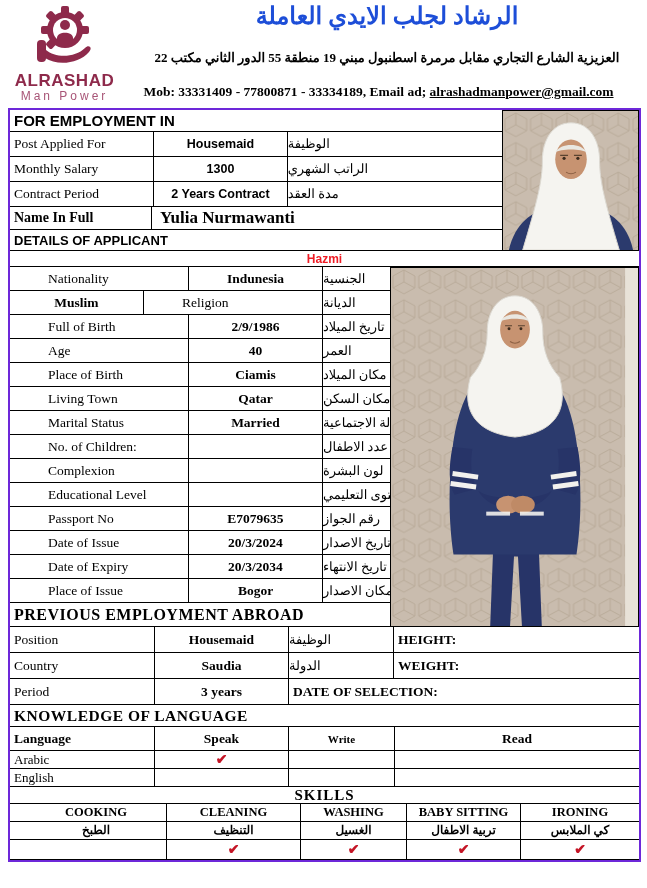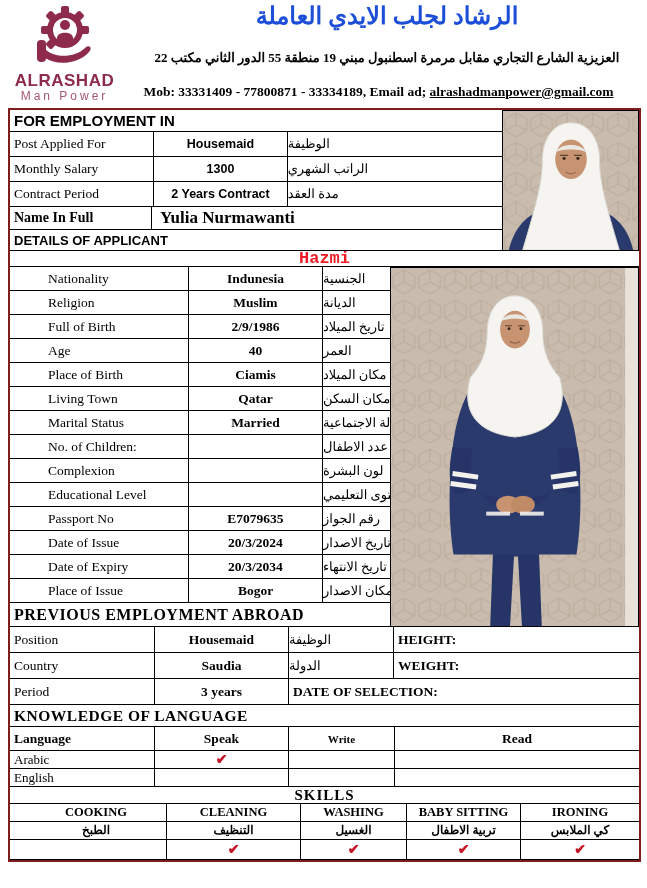--- a/index.html
+++ b/index.html
@@ -13,21 +13,21 @@
   .brand-sub{font-family:"Liberation Sans", sans-serif;font-size:12px;color:#a85577;
          letter-spacing:3px;line-height:1.2;}
   .title-ar{position:absolute;left:135px;right:8px;top:2px;text-align:center;
          font-weight:bold;font-size:24px;color:#1d4ed8;direction:rtl;}
   .addr-ar{position:absolute;left:135px;right:8px;top:50px;text-align:center;
          font-weight:bold;font-size:13px;direction:rtl;}
   .contact{position:absolute;left:112px;right:2px;top:84px;text-align:center;
          font-weight:bold;font-size:13.5px;white-space:nowrap;}
   .email{text-decoration:underline;color:#000;}
   
-  .form{position:absolute;left:8px;top:108px;width:633px;border:2px solid #7f1d1d;
+  .form{position:absolute;left:8px;top:108px;width:633px;border:2px solid #6d28d9;
         box-sizing:border-box;background:#fff;}
   .r{display:flex;border-bottom:1px solid #000;align-items:stretch;}
   .r:last-child{border-bottom:none;}
   .c{border-right:1px solid #000;display:flex;align-items:center;box-sizing:content-box;}
   .sp{display:flex;}
   .c1{width:140px;padding-left:16px;}
   .c2{width:133px;justify-content:center;text-align:center;}
   .c3{width:105px;justify-content:flex-end;padding-right:0;}
   .c3a{width:216px;justify-content:flex-end;}
   .c4{flex:1;border-right:none;}
@@ -40,21 +40,21 @@
   .lbl{font-size:13.5px;padding-left:4px;}
   .lbl-in{padding-left:4px;}
   .lbl-dt{padding-left:38px;}
   .val-sans{font-family:"Liberation Sans", sans-serif;font-weight:bold;font-size:12.5px;}
   .val-ser{font-weight:bold;font-size:13.5px;}
   .ar{font-size:13px;direction:rtl;text-align:right;padding-right:6px;box-sizing:border-box;}
   .sec-sans{font-family:"Liberation Sans", sans-serif;font-weight:bold;font-size:15px;padding-left:4px;}
   .sec-sans-sm{font-family:"Liberation Sans", sans-serif;font-weight:bold;font-size:13px;padding-left:4px;}
   .sec-ser{font-weight:bold;font-size:16px;padding-left:4px;letter-spacing:.5px;}
   .center{justify-content:center;text-align:center;}
-  .tag{color:#ee1c25;font-family:Liberation Mono, monospace;font-weight:bold;font-size:17px;}
+  .tag{color:#ee1c25;font-family:Liberation Sans, sans-serif;font-weight:bold;font-size:12px;}
   .namelbl{font-weight:bold;font-size:14px;padding-left:4px;}
   .nameval{width:352px;font-weight:bold;font-size:17px;padding-left:8px;display:flex;align-items:center;}
   .rfield{font-weight:bold;font-size:13.5px;padding-left:4px;}
   .bold{font-weight:bold;}
   .ck{color:#c41425;font-weight:bold;font-size:14px;}
   .skhead{font-weight:bold;font-size:12.5px;}
   .skar{font-weight:bold;font-size:12px;direction:rtl;}
   
   .photo{position:absolute;border:1px solid #000;box-sizing:border-box;z-index:5;background:#c9bcae;}
   .photo-sm{left:492px;top:0;width:137px;height:141px;}
@@ -141,22 +141,22 @@
         <div class="c4 center tag" style="display:flex;align-items:center;">Hazmi</div>
       </div>
 
     <div class="r hD">
         <div class="c c1 lbl lbl-dt">Nationality</div>
         <div class="c c2 val-ser">Indunesia</div>
         <div class="c c3 ar">الجنسية</div>
         <div class="sp c4"></div>
       </div>
     <div class="r hD">
+        <div class="c c2 val-ser">Muslim</div>
         <div class="c c1 lbl lbl-dt">Religion</div>
-        <div class="c c2 val-ser">Muslim</div>
         <div class="c c3 ar">الديانة</div>
         <div class="sp c4"></div>
       </div>
     <div class="r hD">
         <div class="c c1 lbl lbl-dt">Full of Birth</div>
         <div class="c c2 val-ser">2/9/1986</div>
         <div class="c c3 ar">تاريخ الميلاد</div>
         <div class="sp c4"></div>
       </div>
     <div class="r hD">

